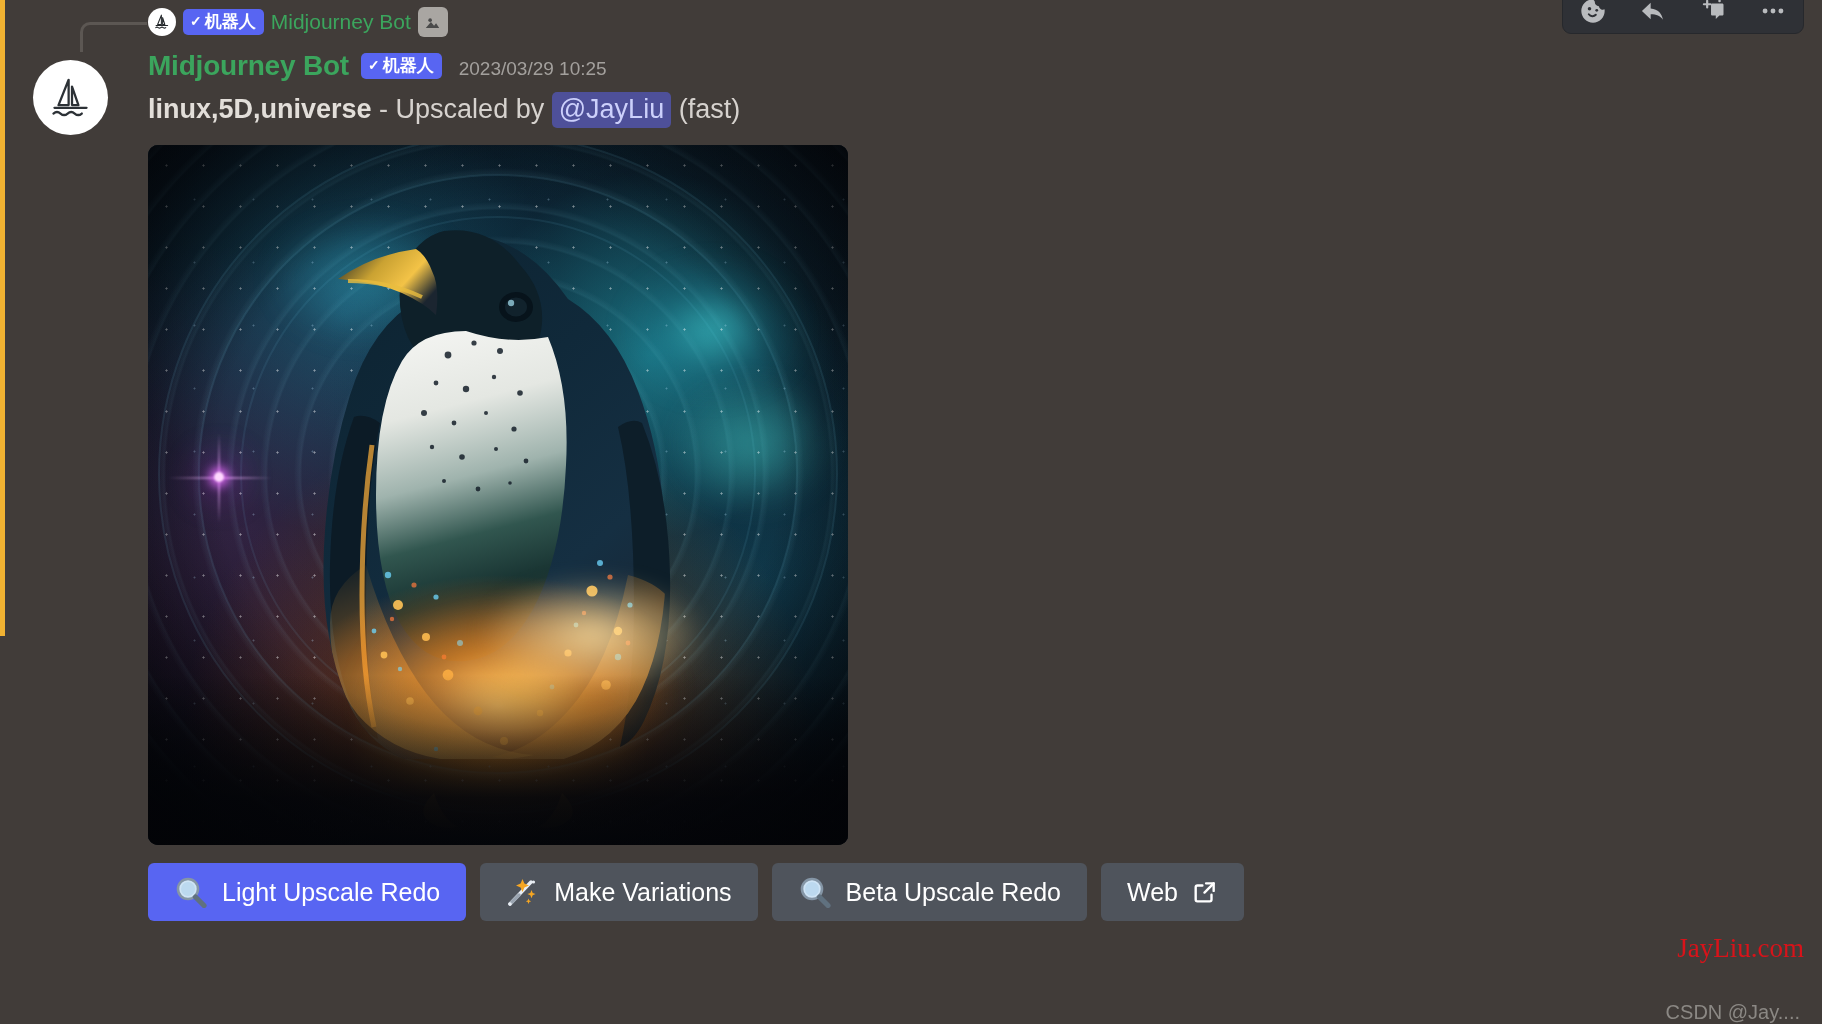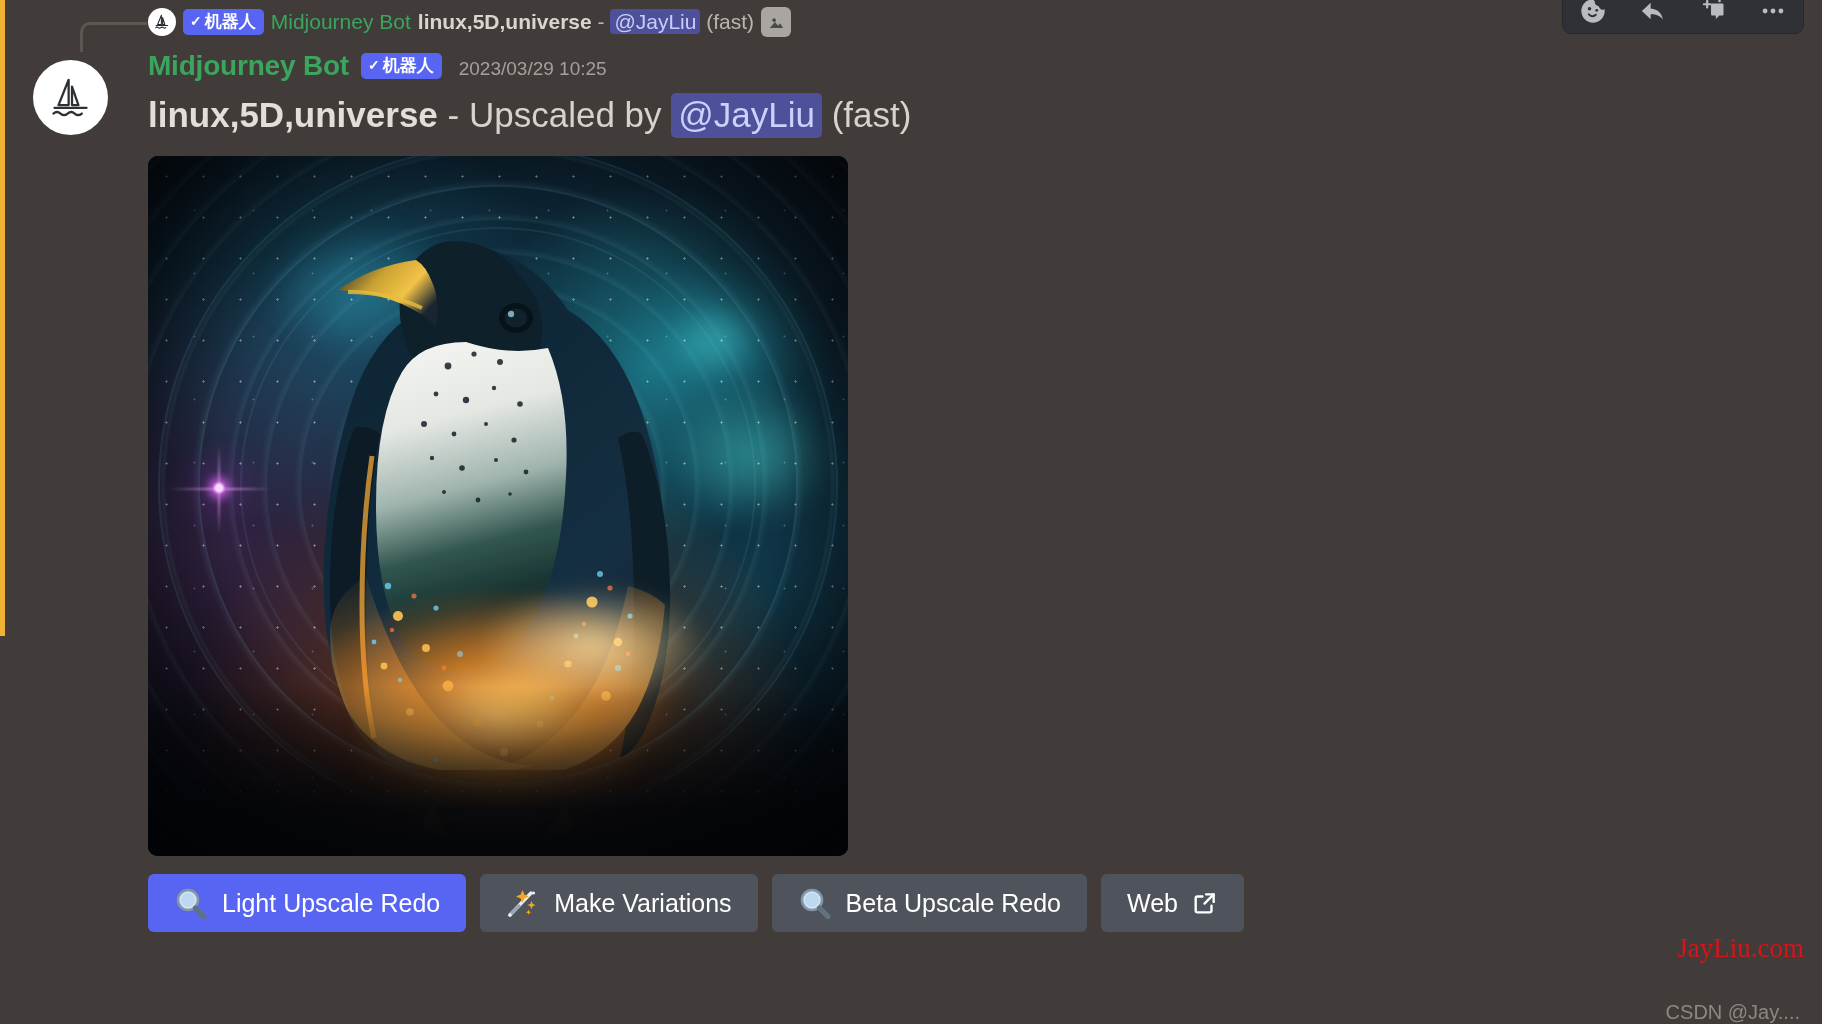--- a/index.html
+++ b/index.html
@@ -166,21 +166,21 @@
   }
   .timestamp {
     color: #a3a09d;
     font-size: 19px;
     margin-left: 5px;
     padding-top: 5px;
   }
 
   .msg-text {
     color: #d6d2ce;
-    font-size: 35px;
+    font-size: 27px;
     margin-top: 4px;
     line-height: 1.35;
     white-space: nowrap;
   }
   .msg-text b { font-weight: bold; color: #e2ded9; }
   .mention-pill {
     background: #4e5099;
     color: #ccd0fb;
     border-radius: 5px;
     padding: 2px 7px 4px 7px;
@@ -368,26 +368,20 @@
             <path d="M6.5 21.5 L25 21.5"></path>
             <path d="M6 25 q2-1.6 4 0 q2 1.6 4 0 q2-1.6 4 0 q2 1.6 4 0"></path>
           </g>
         </svg>
       </div>
       <span class="bot-tag">
         <span class="chk">✓</span>
         <span>机器人</span>
       </span>
       <span class="reply-author">Midjourney Bot</span>
-      <span class="reply-text">
-        <b>linux,5D,universe</b>
-        <span>-</span>
-        <span class="mention-pill-sm">@JayLiu</span>
-        <span>(fast)</span>
-      </span>
       <span class="attach-thumb">
         <svg viewBox="0 0 24 24" fill="#4a4a4a">
           <path d="M3 3h18v18H3z" fill="none"></path>
           <circle cx="9" cy="9" r="2.3"></circle>
           <path d="M3.5 19 L10 11.5 L14 16 L16.5 13 L20.5 19 Z"></path>
         </svg>
       </span>
     </div>
   </div>
 

